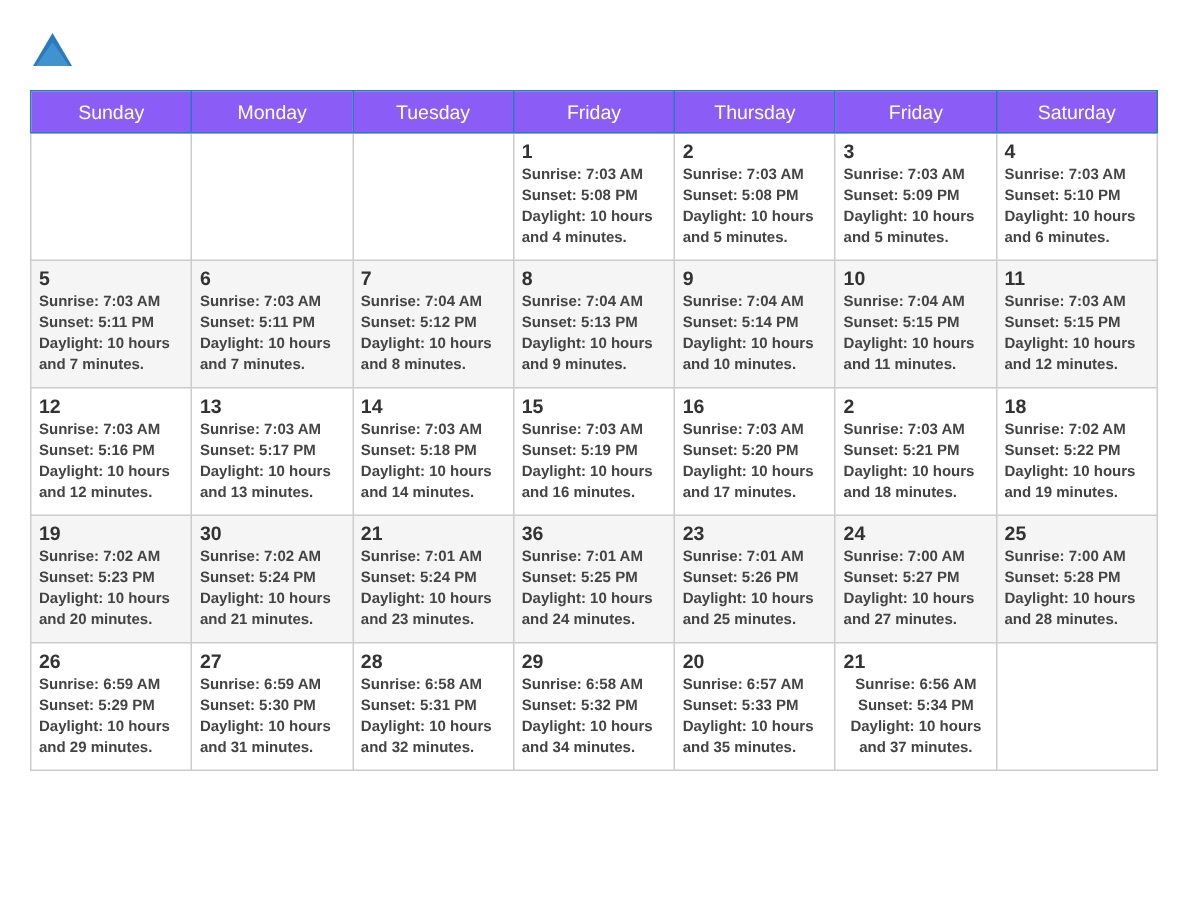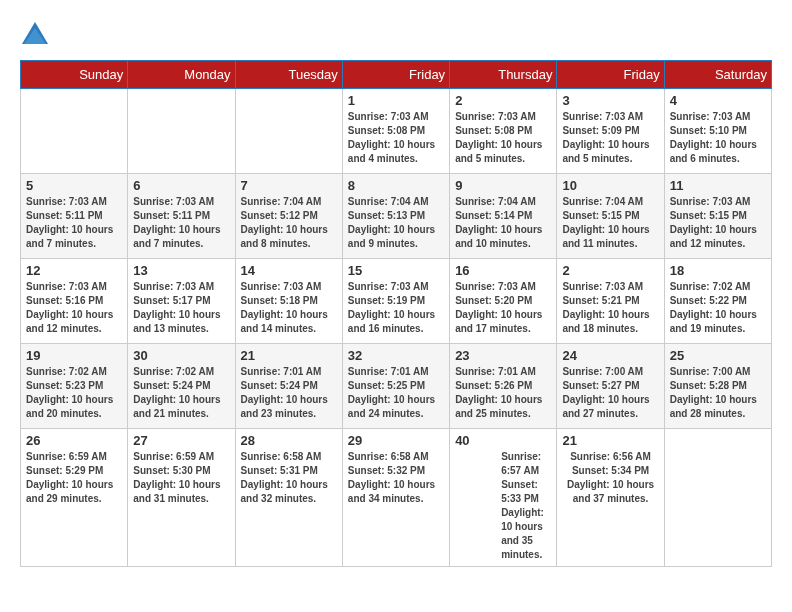--- a/index.html
+++ b/index.html
@@ -43,25 +43,25 @@
     .subtitle {
       font-size: 14px;
       color: #555;
     }
     .calendar {
       width: 100%;
       border-collapse: collapse;
       border: 1px solid #ccc;
     }
     .calendar th {
-      background-color: #b91c1c;
+      background-color: #8b5cf6;
       color: #fff;
       font-size: 13px;
       padding: 6px 4px;
-      text-align: right;
+      text-align: center;
       border: 1px solid #2a7abf;
       font-weight: normal;
     }
     .calendar td {
       width: calc(100% / 7);
       vertical-align: top;
       padding: 4px 5px;
       border: 1px solid #ccc;
       font-size: 10.5px;
       color: #333;
@@ -270,21 +270,21 @@
 and 21 minutes.</div>
         </td>
         <td>
           <span class="day-number">21</span>
           <div class="day-info" style="white-space: pre-line;">Sunrise: 7:01 AM
 Sunset: 5:24 PM
 Daylight: 10 hours
 and 23 minutes.</div>
         </td>
         <td>
-          <span class="day-number">32</span>
+          <span class="day-number">36</span>
           <div class="day-info" style="white-space: pre-line;">Sunrise: 7:01 AM
 Sunset: 5:25 PM
 Daylight: 10 hours
 and 24 minutes.</div>
         </td>
         <td>
           <span class="day-number">23</span>
           <div class="day-info" style="white-space: pre-line;">Sunrise: 7:01 AM
 Sunset: 5:26 PM
 Daylight: 10 hours
@@ -328,22 +328,22 @@
 and 32 minutes.</div>
         </td>
         <td>
           <span class="day-number">29</span>
           <div class="day-info" style="white-space: pre-line;">Sunrise: 6:58 AM
 Sunset: 5:32 PM
 Daylight: 10 hours
 and 34 minutes.</div>
         </td>
         <td>
-          <span class="day-number">40</span>
-          <div class="day-info" style="white-space: pre-line; margin-left: 46px;">Sunrise: 6:57 AM
+          <span class="day-number">20</span>
+          <div class="day-info" style="white-space: pre-line;">Sunrise: 6:57 AM
 Sunset: 5:33 PM
 Daylight: 10 hours
 and 35 minutes.</div>
         </td>
         <td>
           <span class="day-number">21</span>
           <div class="day-info" style="white-space: pre-line; text-align: center;">Sunrise: 6:56 AM
 Sunset: 5:34 PM
 Daylight: 10 hours
 and 37 minutes.</div>

